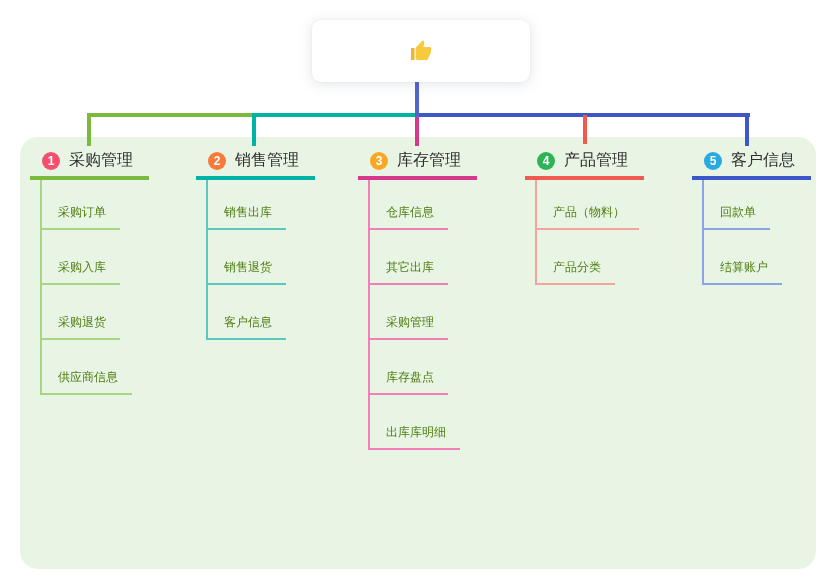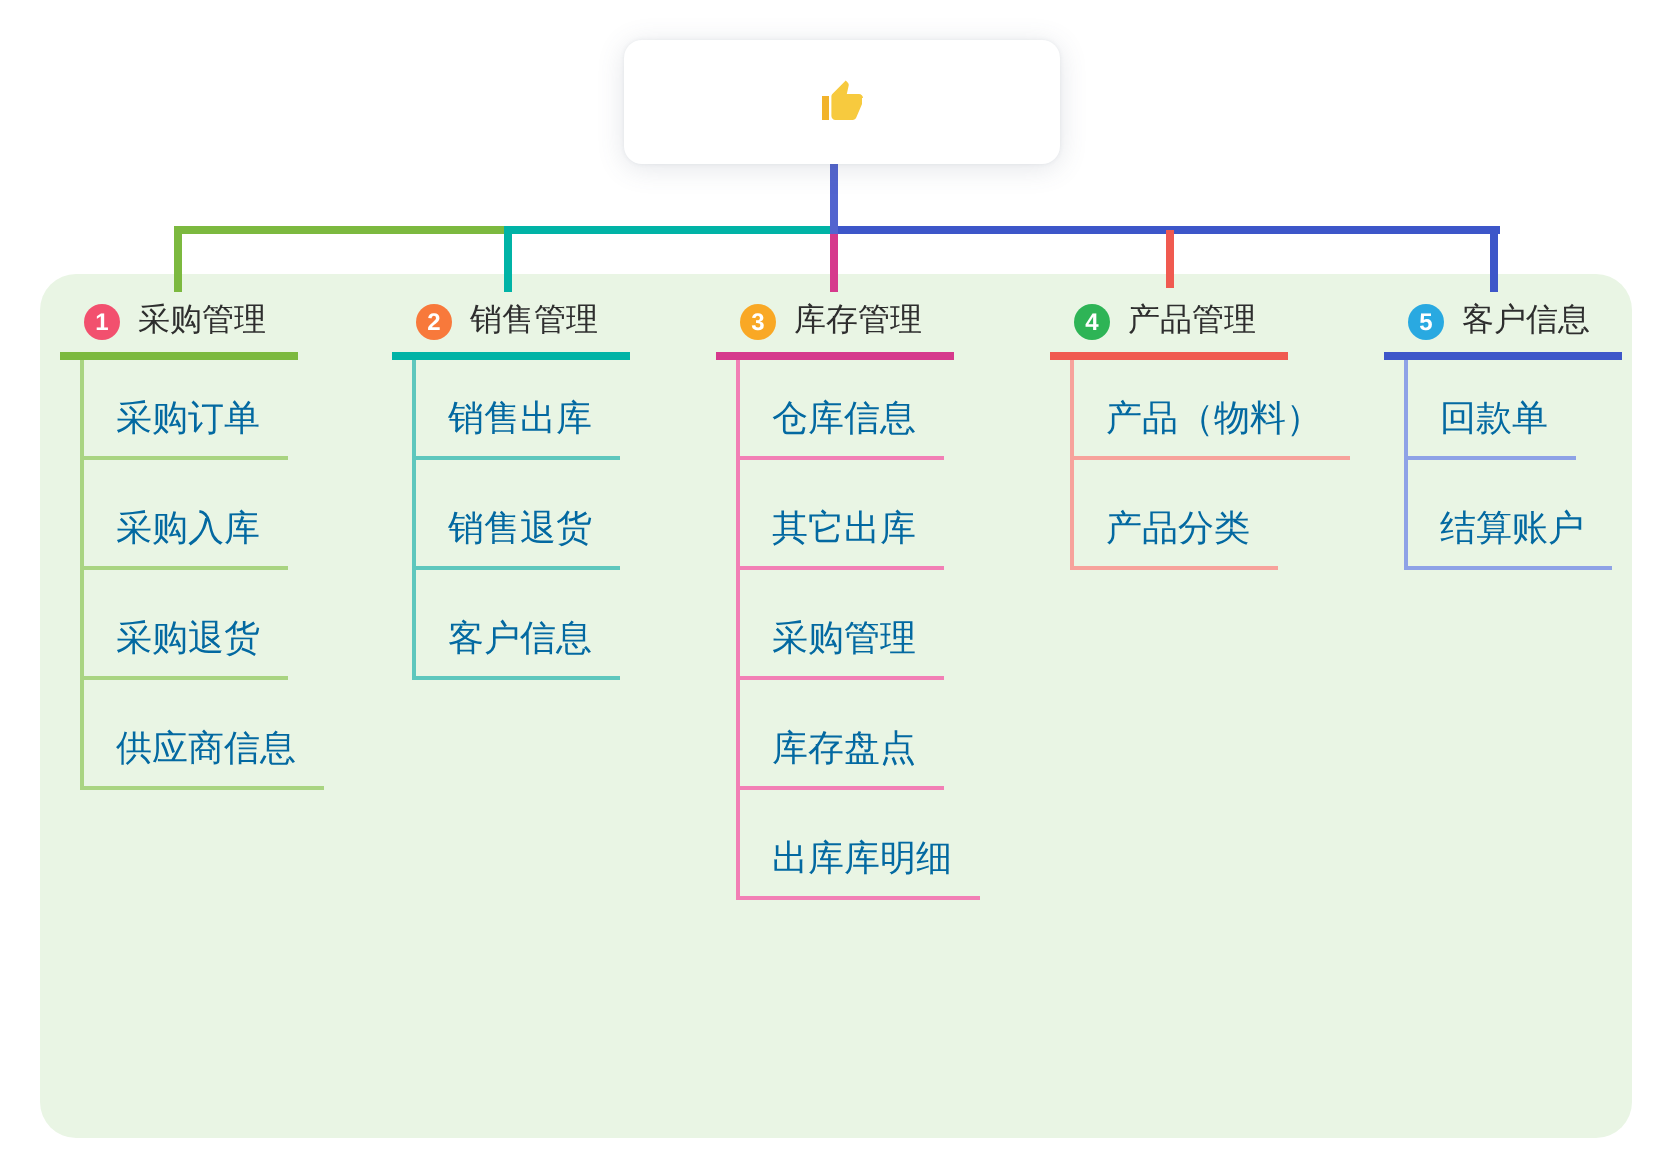--- a/index.html
+++ b/index.html
@@ -34,21 +34,21 @@
   }
   .children{position:relative;}
   .children::before{
     content:"";position:absolute;left:10px;top:0;bottom:0;width:2px;
     background:var(--rail);
   }
   .child{
     width:fit-content;margin-left:10px;height:55px;box-sizing:border-box;
     border-bottom:2px solid var(--rail);
     padding:0 14px 7px 18px;display:flex;align-items:flex-end;
-    font-size:18px;color:#0369a1;cursor:pointer;white-space:nowrap;
+    font-size:12px;color:#4d7c0f;cursor:pointer;white-space:nowrap;
   }
   .child:first-child{height:50px;}
 </style>
 </head>
 <body>
 
 <div class="canvas">
 
   <div class="panel"></div>
 

